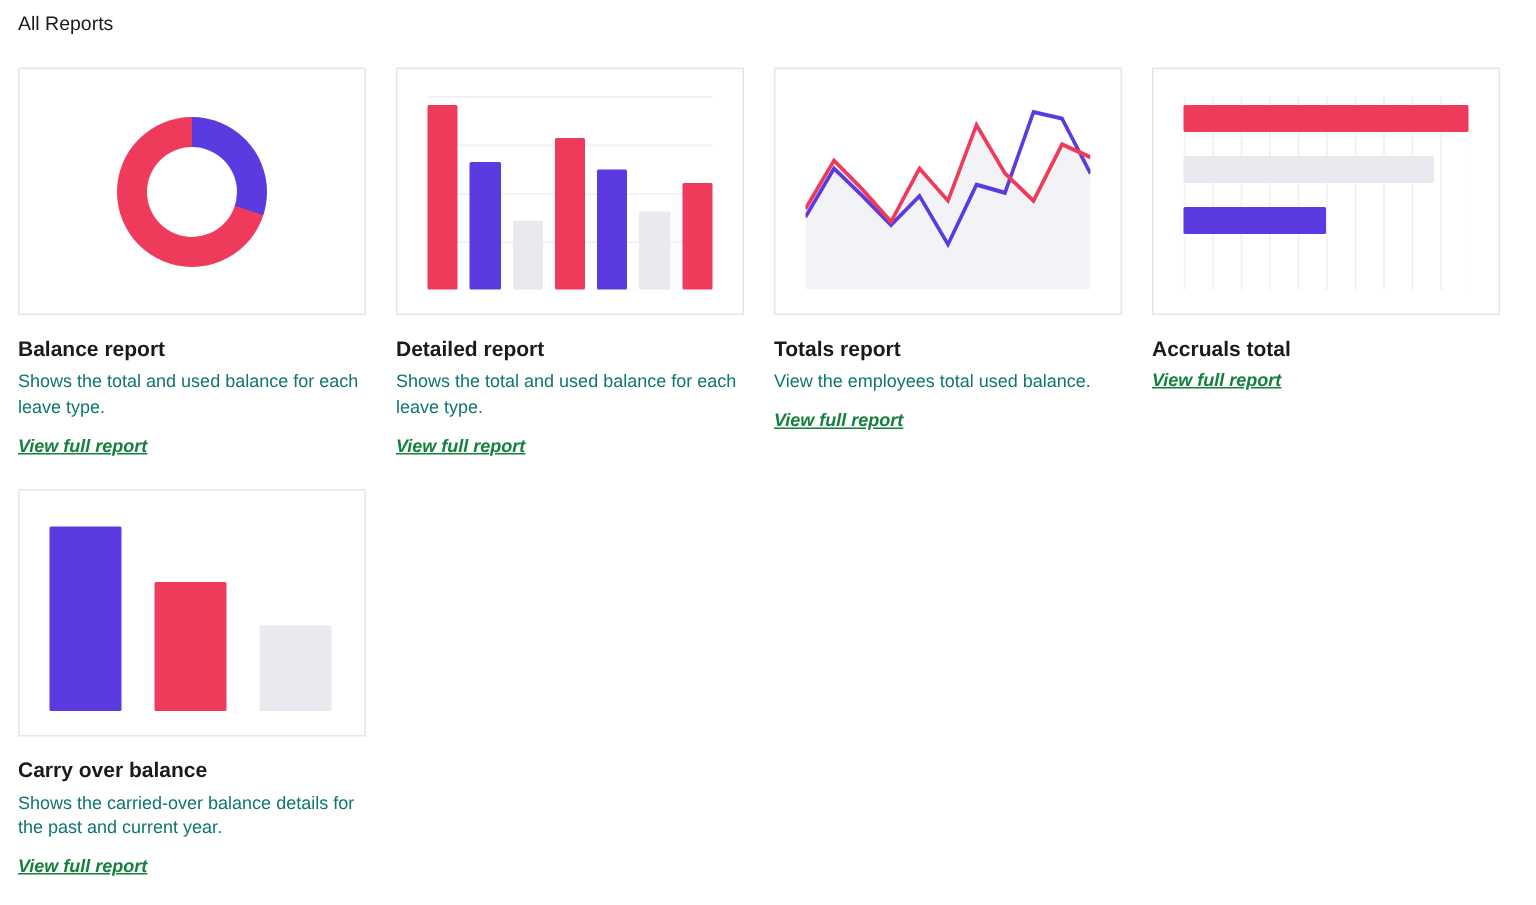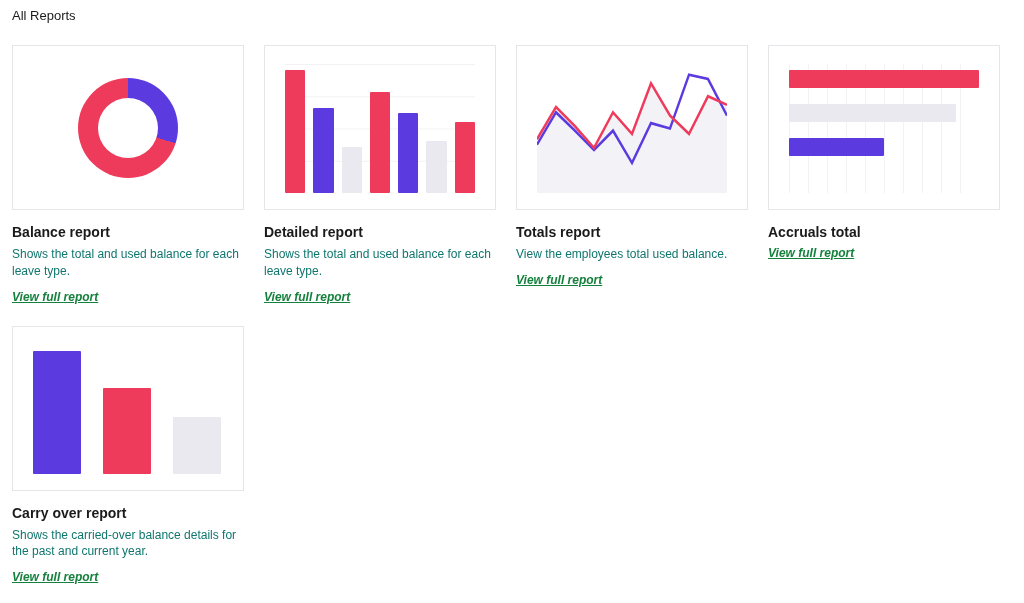--- a/index.html
+++ b/index.html
@@ -163,18 +163,18 @@
   <div class="report-card">
     <div class="chart-box">
       <div class="chart-inner">
         <div class="bars" style="gap:22px;">
           <div class="bar" style="width:48px;height:95%;background:#5b3be0"></div>
           <div class="bar" style="width:48px;height:66%;background:#ee3b5b"></div>
           <div class="bar" style="width:48px;height:44%;background:#e9e9ef"></div>
         </div>
       </div>
     </div>
-    <div class="card-title">Carry over report</div>
+    <div class="card-title">Carry over balance</div>
     <div class="card-desc">Shows the carried-over balance details for the past and current year.</div>
     <a class="view-link">View full report</a>
   </div>
 
 </div>
 
 </body></html>

